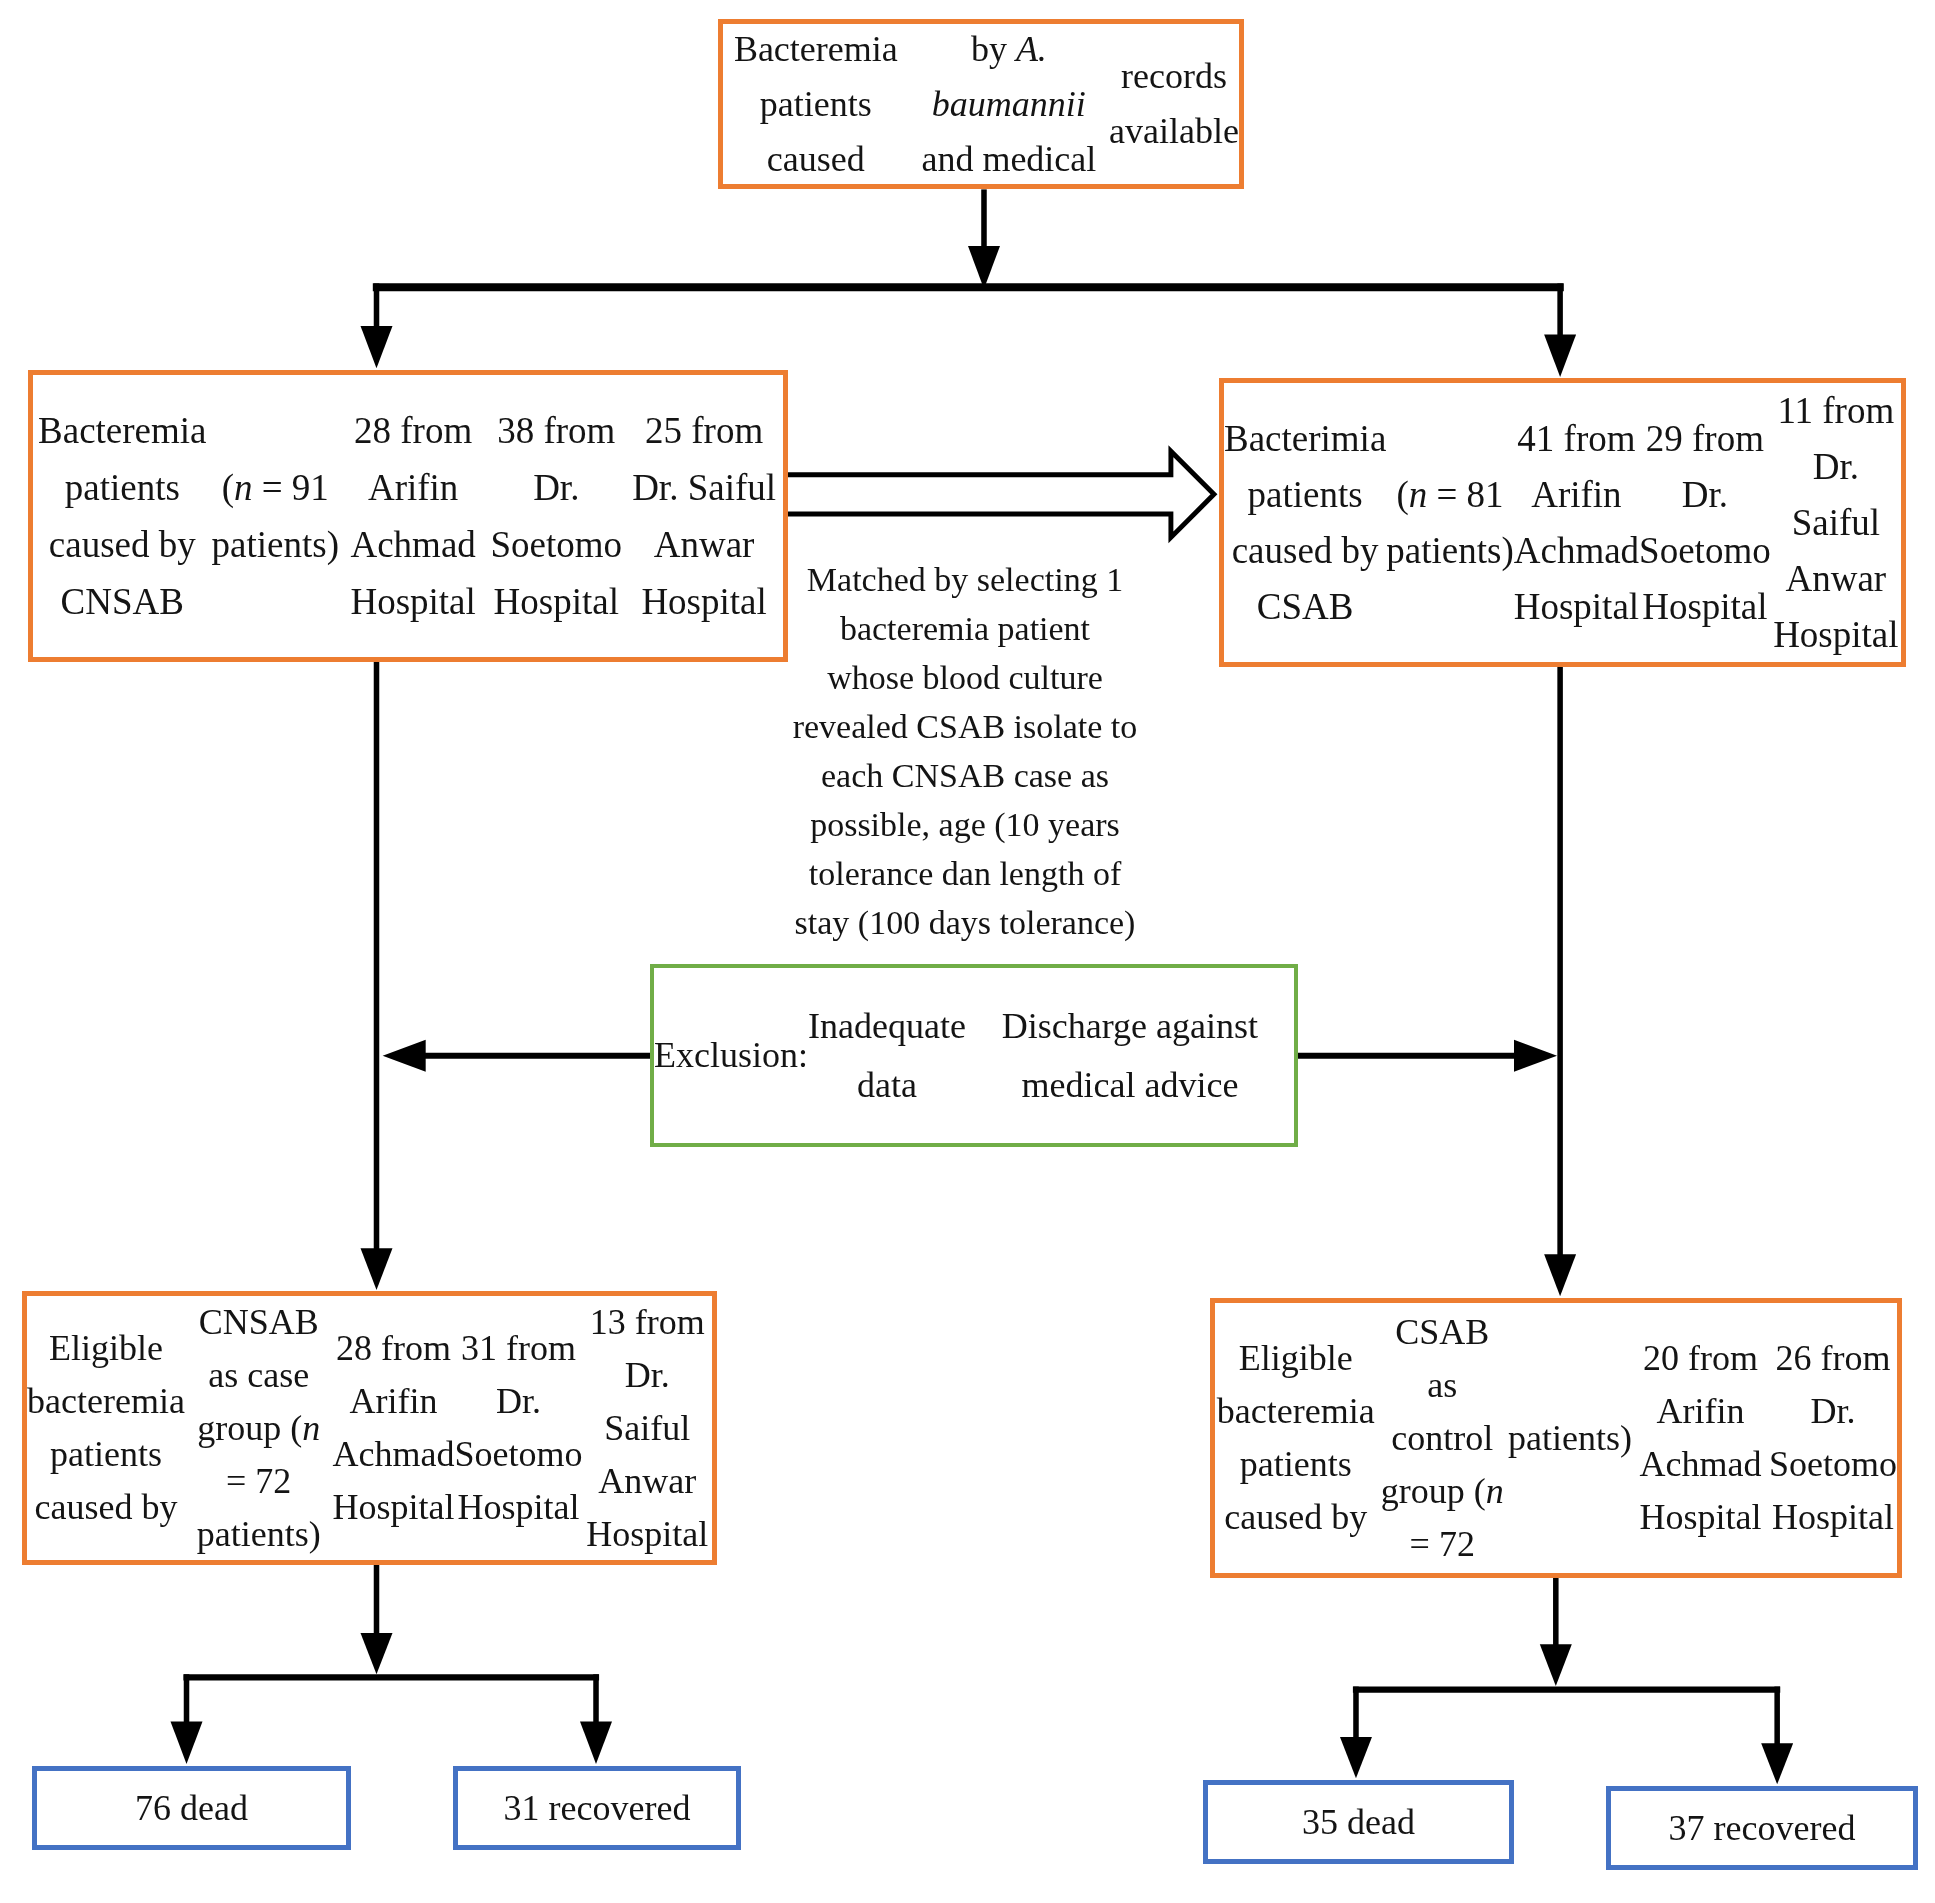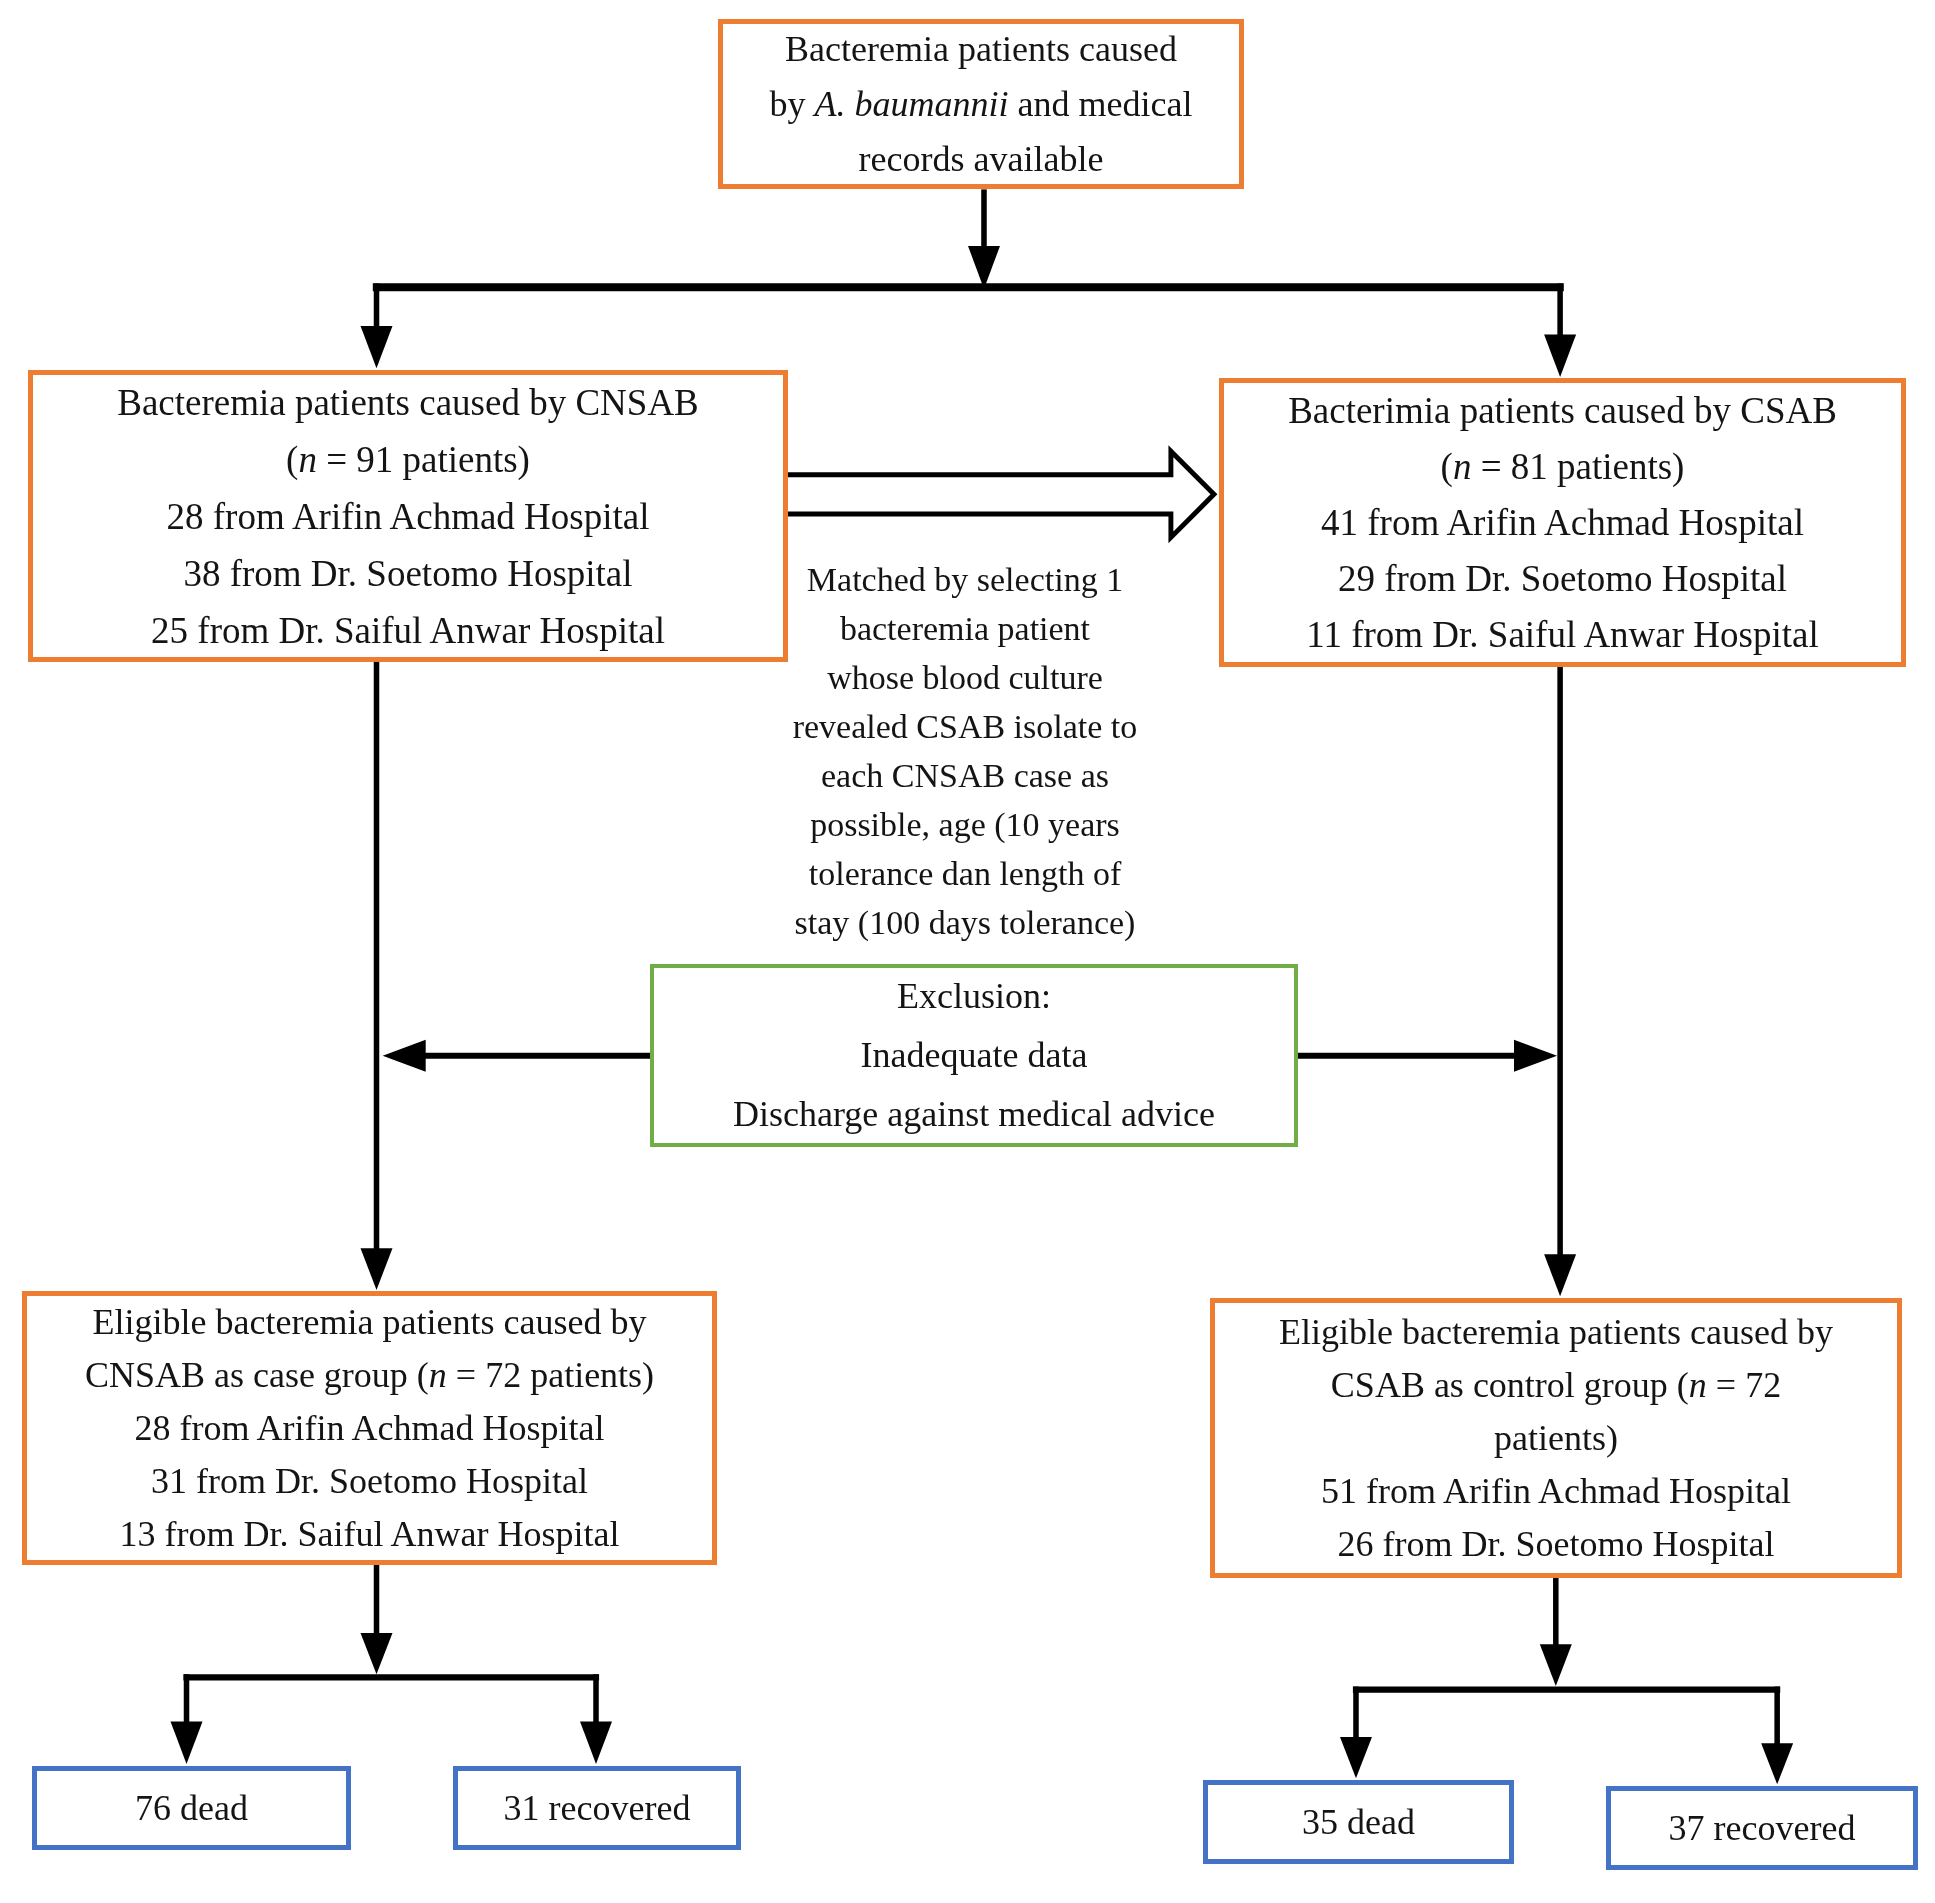--- a/index.html
+++ b/index.html
@@ -26,21 +26,20 @@
   .thick2 { stroke: #000000; stroke-width: 10; }
   .ah     { fill: #000000; }
   .dbl    { fill: #ffffff; stroke: #000000; stroke-width: 8; stroke-linejoin: miter; }
 
   .box {
     position: absolute;
     z-index: 2;
     background: #ffffff;
     box-sizing: border-box;
     display: flex;
-    flex-direction: column;
     justify-content: center;
     align-items: center;
     text-align: center;
   }
   .orange { border: 5.5px solid var(--orange); }
   .green  { border: 4.9px solid var(--green);  }
   .blue   { border: 5.5px solid var(--blue);   }
   .it { font-style: italic; }
   .bline { display: block; }
 
@@ -172,21 +171,21 @@
     <span class="bline"><span>CNSAB as case group (</span><span class="it">n</span><span> = 72 patients)</span></span>
     <span class="bline">28 from Arifin Achmad Hospital</span>
     <span class="bline">31 from Dr. Soetomo Hospital</span>
     <span class="bline">13 from Dr. Saiful Anwar Hospital</span>
   </div>
 
   <div class="box orange" id="box-eligible-csab">
     <span class="bline">Eligible bacteremia patients caused by</span>
     <span class="bline"><span>CSAB as control group (</span><span class="it">n</span><span> = 72</span></span>
     <span class="bline">patients)</span>
-    <span class="bline">51 from Arifin Achmad Hospital</span>
+    <span class="bline">20 from Arifin Achmad Hospital</span>
     <span class="bline">26 from Dr. Soetomo Hospital</span>
   </div>
 
   <div class="box blue" id="box-dead-cnsab">
     <span class="bline">76 dead</span>
   </div>
   <div class="box blue" id="box-recovered-cnsab">
     <span class="bline">31 recovered</span>
   </div>
   <div class="box blue" id="box-dead-csab">

